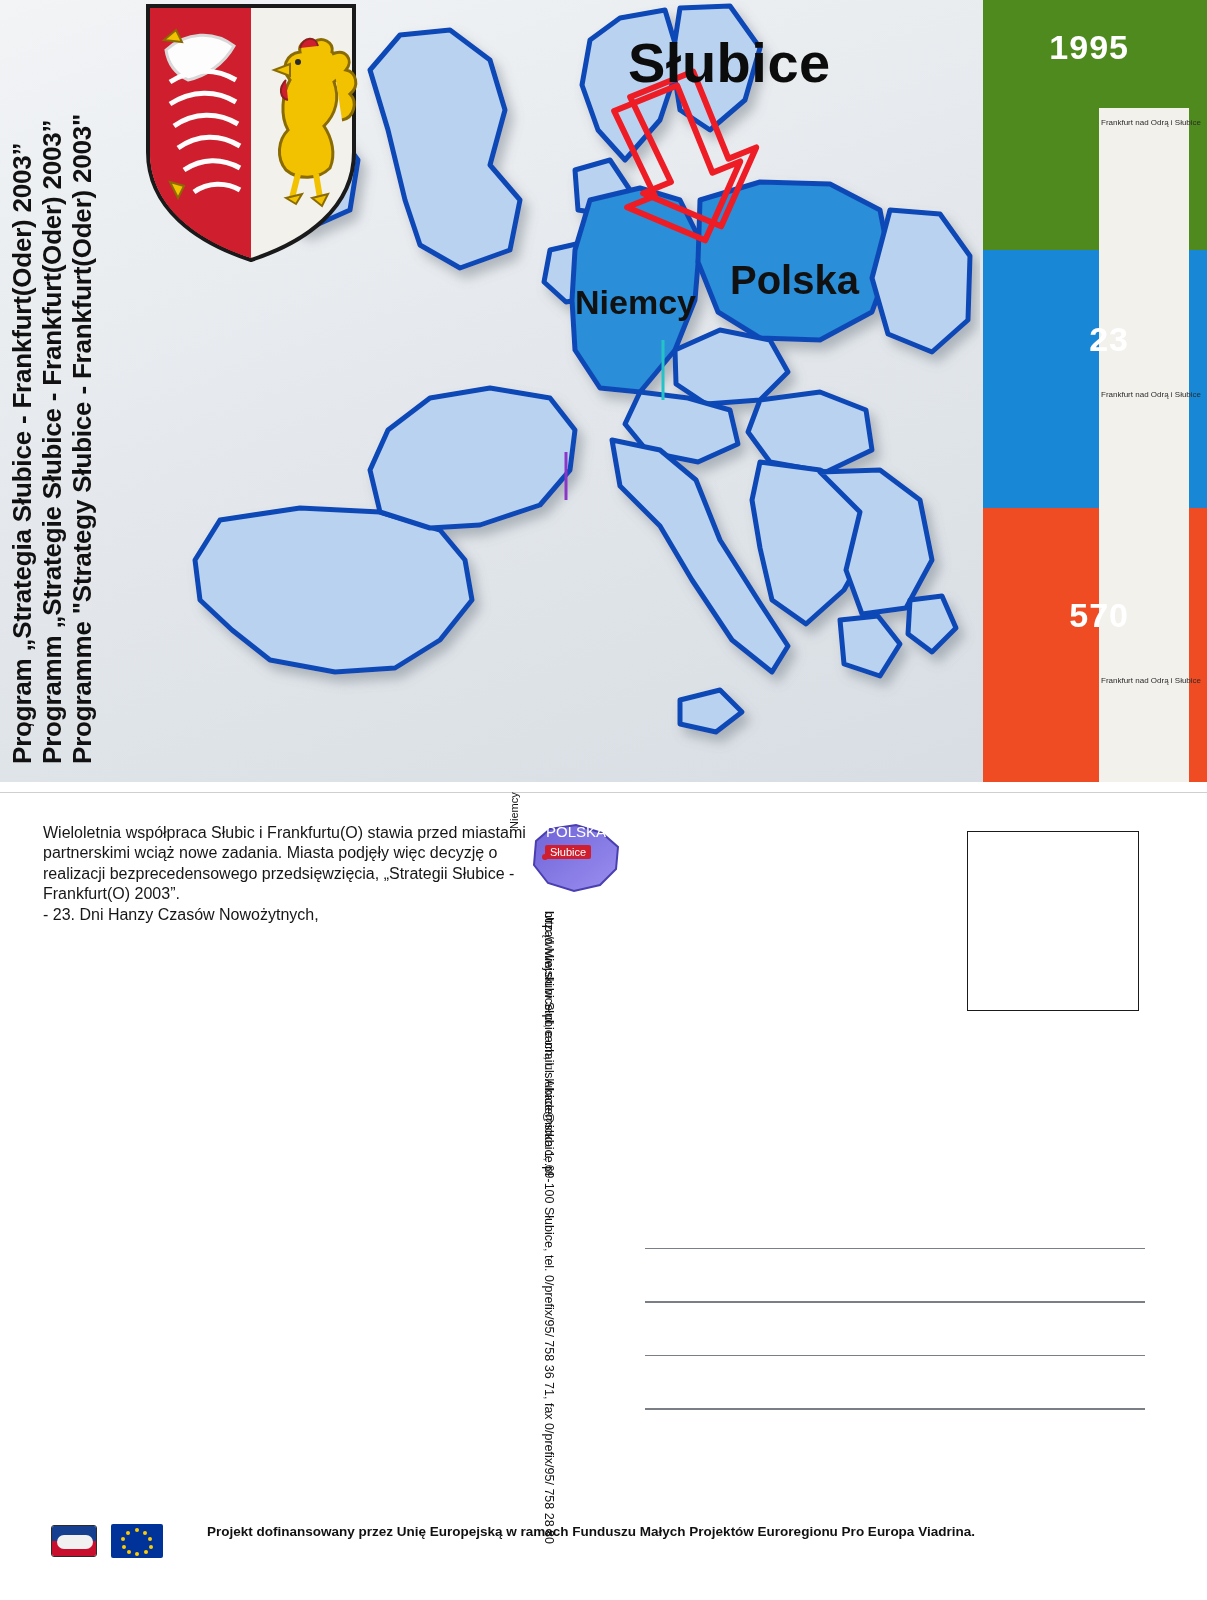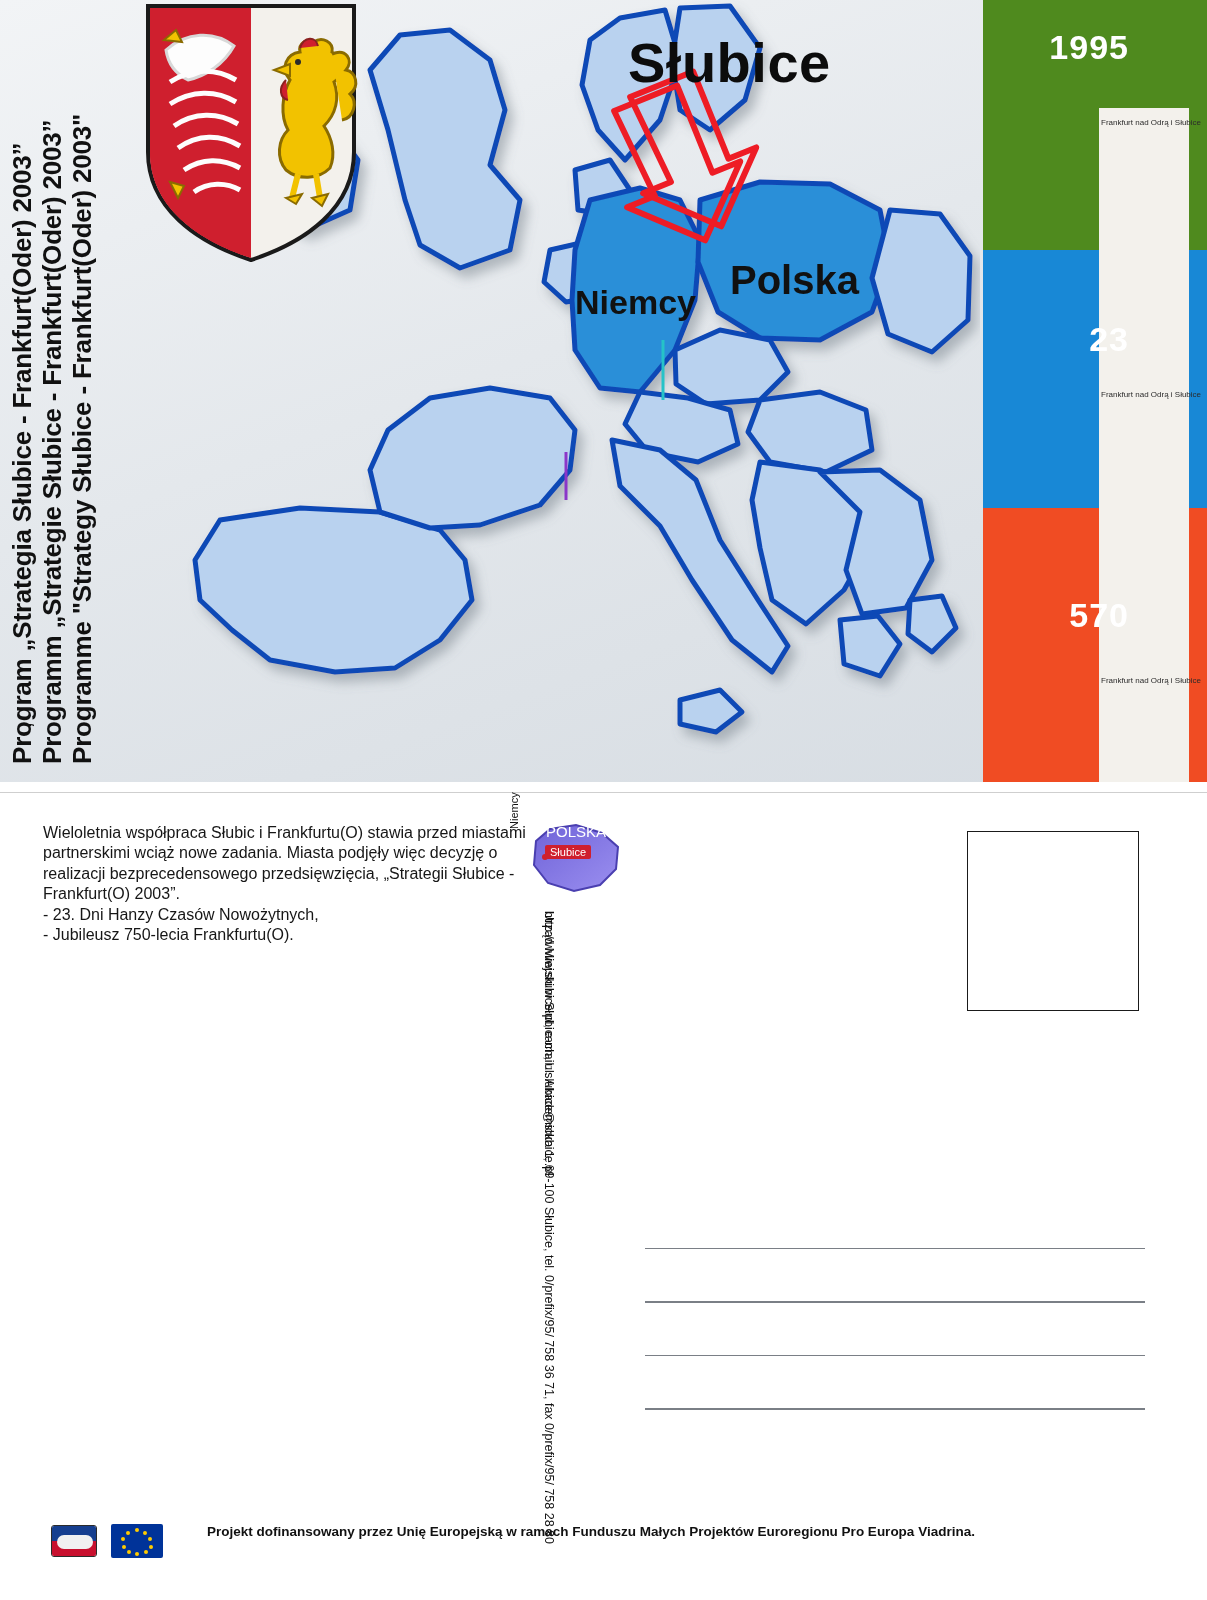--- a/index.html
+++ b/index.html
@@ -415,21 +415,20 @@
     </div>
   </div>
 
   <div class="gap"></div>
 
   <div class="back">
 
     <div class="back-text">
       <p>Wieloletnia współpraca Słubic i Frankfurtu(O) stawia przed miastami partnerskimi wciąż nowe zadania. Miasta podjęły więc decyzję o realizacji bezprecedensowego przedsięwzięcia, „Strategii Słubice - Frankfurt(O) 2003”.</p>
       <p>- 23. Dni Hanzy Czasów Nowożytnych,</p>
-      <p>- Jubileusz 750-lecia Frankfurtu(O).</p>
     </div>
 
     <div class="mini-map">
       <svg viewBox="0 0 110 86" width="110" height="86">
         <defs>
           <linearGradient id="mg" x1="0" y1="0" x2="1" y2="1">
             <stop offset="0%" stop-color="#6f63d8"></stop>
             <stop offset="100%" stop-color="#9b8ff0"></stop>
           </linearGradient>
         </defs>

